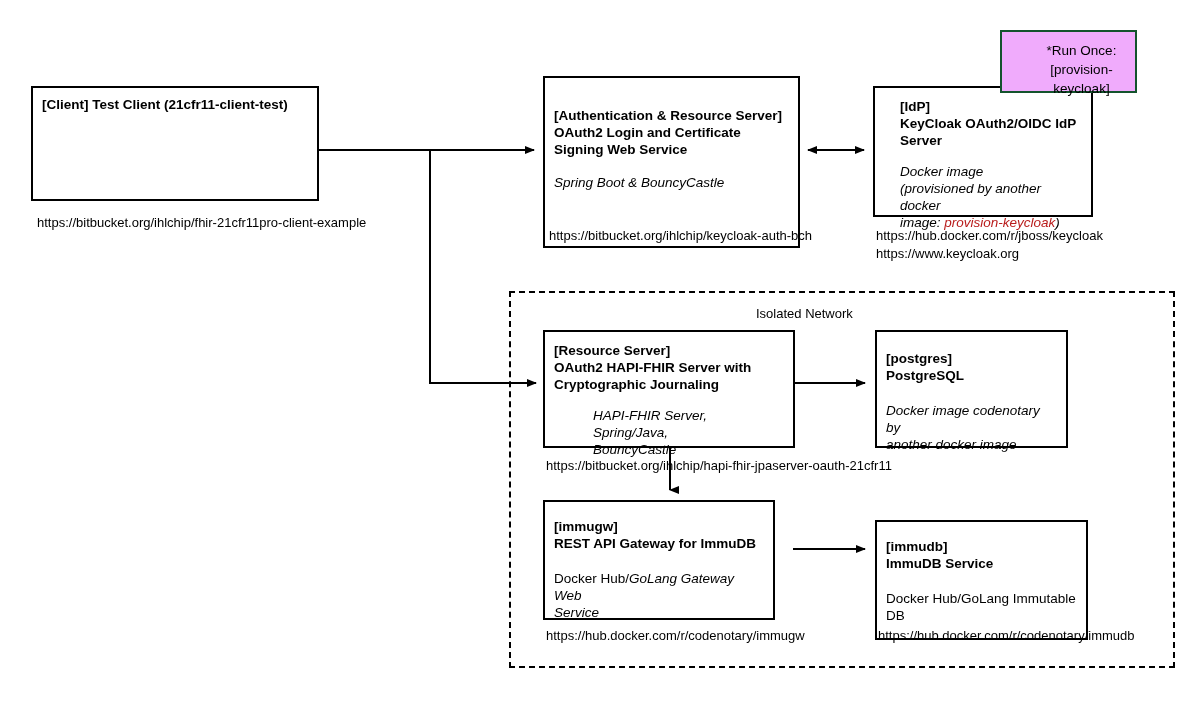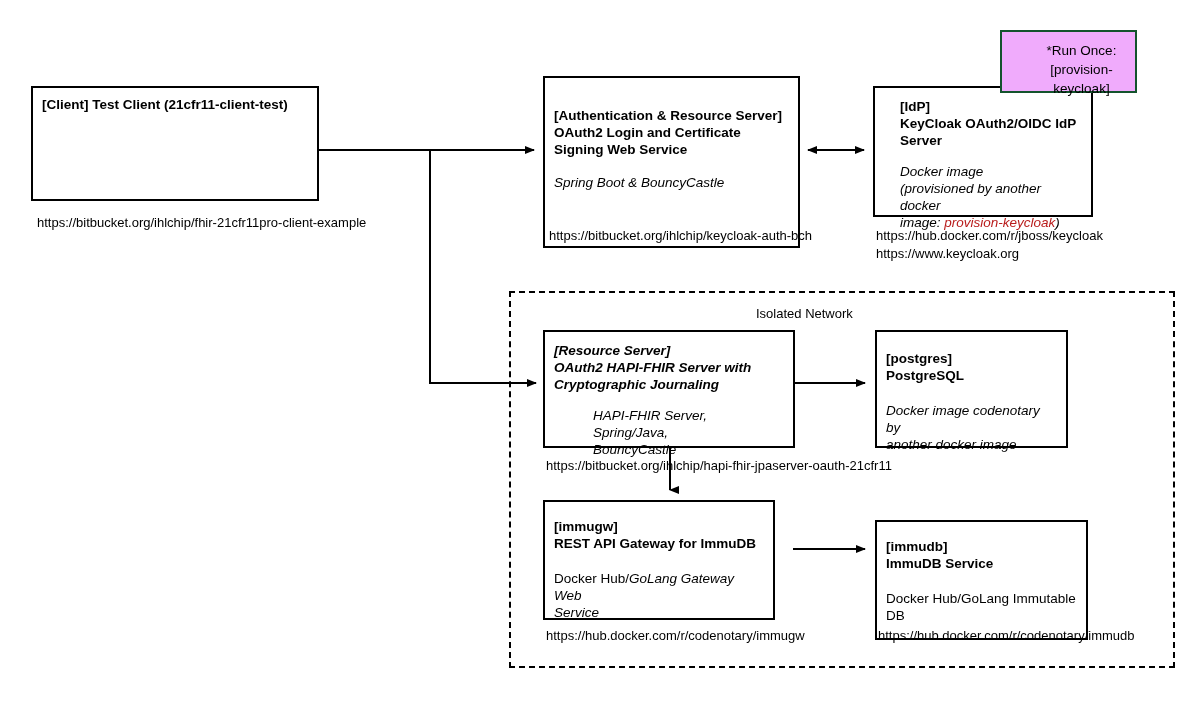--- a/index.html
+++ b/index.html
@@ -193,21 +193,21 @@
 (provisioned by another docker
 image: </span><span class="link">provision-keycloak</span><span>)</span></div>
   </div>
   <div class="caption" style="left:876px; top:227px;">https://hub.docker.com/r/jboss/keycloak</div>
   <div class="caption" style="left:876px; top:245px;">https://www.keycloak.org</div>
 
   <div class="note" style="left:1000px; top:30px; width:137px; height:63px;">*Run Once:
 [provision-keycloak]</div>
 
   <div class="node" style="left:543px; top:330px; width:252px; height:118px;">
-    <div class="title" style="margin-top:2px;font-style:italic;">[Resource Server]
+    <div class="title" style="margin-top:2px;">[Resource Server]
 OAuth2 HAPI-FHIR Server with
 Cryptographic Journaling</div>
     <div class="sub" style="margin-top:14px;margin-left:39px;">HAPI-FHIR Server, Spring/Java,
 BouncyCastle</div>
   </div>
   <div class="caption" style="left:546px; top:457px;">https://bitbucket.org/ihlchip/hapi-fhir-jpaserver-oauth-21cfr11</div>
 
   <div class="node" style="left:875px; top:330px; width:193px; height:118px;">
     <div class="title" style="margin-top:10px;">[postgres]
 PostgreSQL</div>

